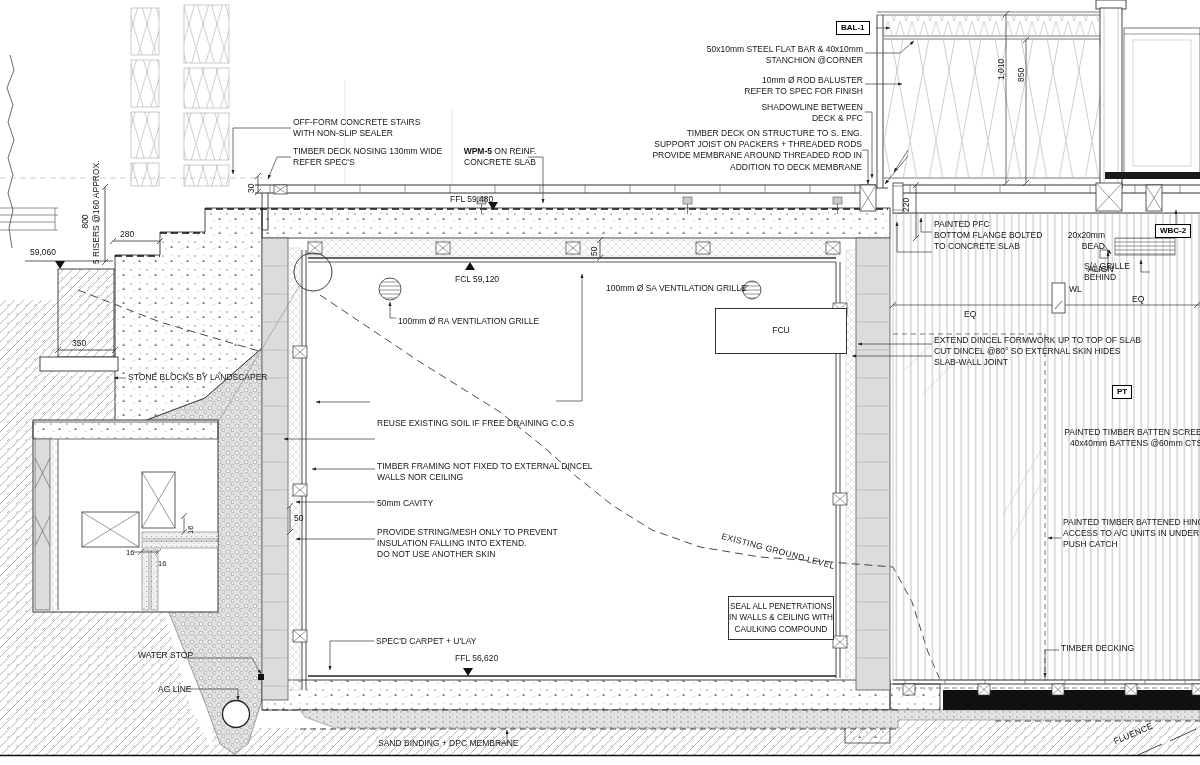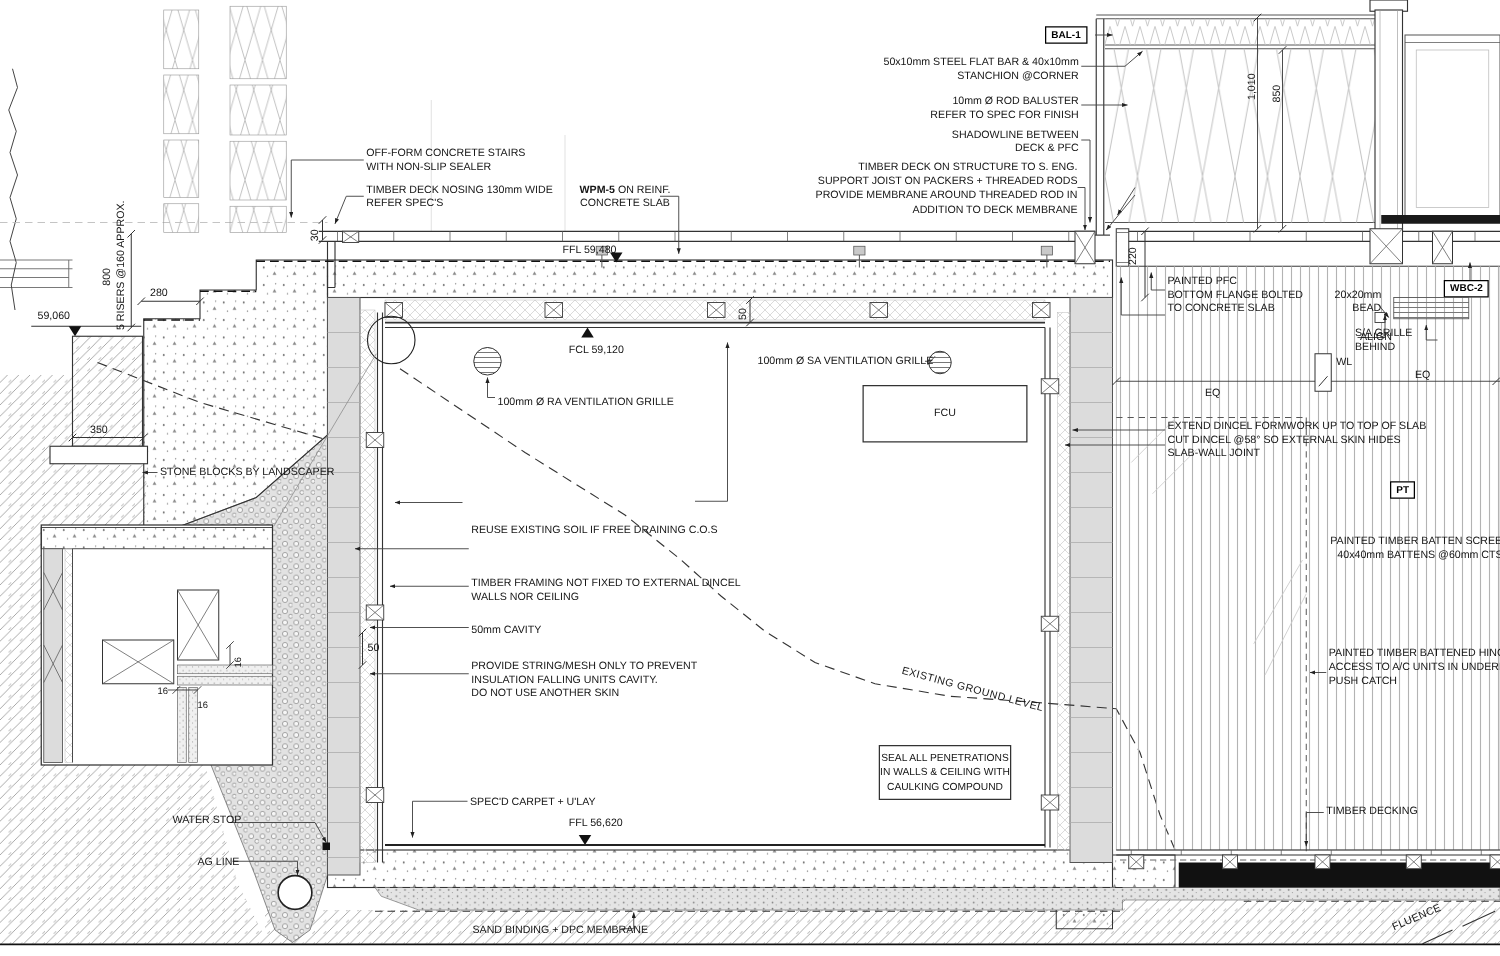--- a/index.html
+++ b/index.html
@@ -10,21 +10,21 @@
        white-space:pre;z-index:5;}
   .ra{text-align:right;}
   .ctr{text-align:center;}
   .b{font-weight:bold;}
   .u{}
   .rot{transform:rotate(-90deg);transform-origin:0 0;}
   .tag{position:absolute;border:1px solid #000;background:#fff;z-index:6;
        font:bold 8px/1 "Liberation Sans",sans-serif;padding:2px 4px;color:#000;}
   .obox{position:absolute;border:1px solid #333;background:#fff;z-index:4;
         display:flex;align-items:center;justify-content:center;
-        font:8.5px/1.35 "Liberation Sans",sans-serif;color:#151515;white-space:pre;}
+        font:8.5px/1.35 "Liberation Sans",sans-serif;color:#151515;white-space:pre;margin-left:25px;}
 </style>
 </head>
 <body>
 
 <div id="sheet">
 
 <svg id="dwg" width="1200" height="765" viewBox="0 0 1200 765">
 <defs>
   <pattern id="conc" width="16" height="14" patternUnits="userSpaceOnUse">
     <circle cx="3" cy="4" r="0.8" fill="#777"></circle>
@@ -311,21 +311,21 @@
 <div class="lbl" style="left:455px;top:274px">FCL 59,120</div>
 <div class="lbl" style="left:398px;top:316px">100mm Ø RA VENTILATION GRILLE</div>
 <div class="lbl" style="left:606px;top:283px">100mm Ø SA VENTILATION GRILLE</div>
 <div class="obox" style="left:690px;top:308px;width:130px;height:44px">FCU</div>
 <div class="lbl" style="left:377px;top:418px">REUSE EXISTING SOIL IF FREE DRAINING C.O.S</div>
 <div class="lbl" style="left:377px;top:461px"><div><span>TIMBER FRAMING </span><span class="u">NOT</span><span> FIXED TO EXTERNAL DINCEL</span></div><div><span>WALLS </span><span class="u">NOR</span><span> CEILING</span></div></div>
 <div class="lbl" style="left:377px;top:498px">50mm CAVITY</div>
 <div class="lbl" style="left:294px;top:513px">50</div>
 <div class="lbl rot" style="left:589px;top:256px">50</div>
 <div class="lbl" style="left:377px;top:527px">PROVIDE STRING/MESH ONLY TO PREVENT
-INSULATION FALLING UNITS CAVITY.
+INSULATION FALLING INTO EXTEND.
 DO NOT USE ANOTHER SKIN</div>
 <div class="obox ctr" style="left:703px;top:596px;width:104px;height:42px;font-size:8.2px">SEAL ALL PENETRATIONS
 IN WALLS &amp; CEILING WITH
 CAULKING COMPOUND</div>
 <div class="lbl" style="left:723px;top:531px;transform:rotate(15deg);transform-origin:0 0;letter-spacing:.4px">EXISTING GROUND LEVEL</div>
 <div class="lbl" style="left:376px;top:636px">SPEC'D CARPET + U'LAY</div>
 <div class="lbl" style="left:455px;top:653px">FFL 56,620</div>
 <div class="lbl" style="left:138px;top:650px">WATER STOP</div>
 <div class="lbl" style="left:158px;top:684px">AG LINE</div>
 <div class="lbl" style="left:378px;top:738px">SAND BINDING + DPC MEMBRANE</div>
@@ -336,21 +336,21 @@
 <div class="lbl ra" style="right:95px;top:230px">20x20mm
 BEAD</div>
 <div class="tag" style="left:1155px;top:224px">WBC-2</div>
 <div class="lbl" style="left:1088px;top:264px">ALIGN</div>
 <div class="lbl" style="left:1084px;top:261px">S/A GRILLE
 BEHIND</div>
 <div class="lbl" style="left:1069px;top:284px">WL</div>
 <div class="lbl" style="left:964px;top:309px">EQ</div>
 <div class="lbl" style="left:1132px;top:294px">EQ</div>
 <div class="lbl" style="left:934px;top:335px">EXTEND DINCEL FORMWORK UP TO TOP OF SLAB
-CUT DINCEL @58° SO EXTERNAL SKIN HIDES
+CUT DINCEL @80° SO EXTERNAL SKIN HIDES
 SLAB-WALL JOINT</div>
 <div class="tag" style="left:1112px;top:385px">PT</div>
 <div class="lbl ctr" style="left:1062px;top:427px;width:148px">PAINTED TIMBER BATTEN SCREEN
 40x40mm BATTENS @60mm CTS</div>
 <div class="lbl" style="left:1063px;top:517px">PAINTED TIMBER BATTENED HINGED DO
 ACCESS TO A/C UNITS IN UNDERFLOOR S
 PUSH CATCH</div>
 <div class="lbl" style="left:1061px;top:643px">TIMBER DECKING</div>
 <div class="lbl" style="left:1112px;top:737px;transform:rotate(-23deg);transform-origin:0 0;letter-spacing:.3px">FLUENCE</div>
 

